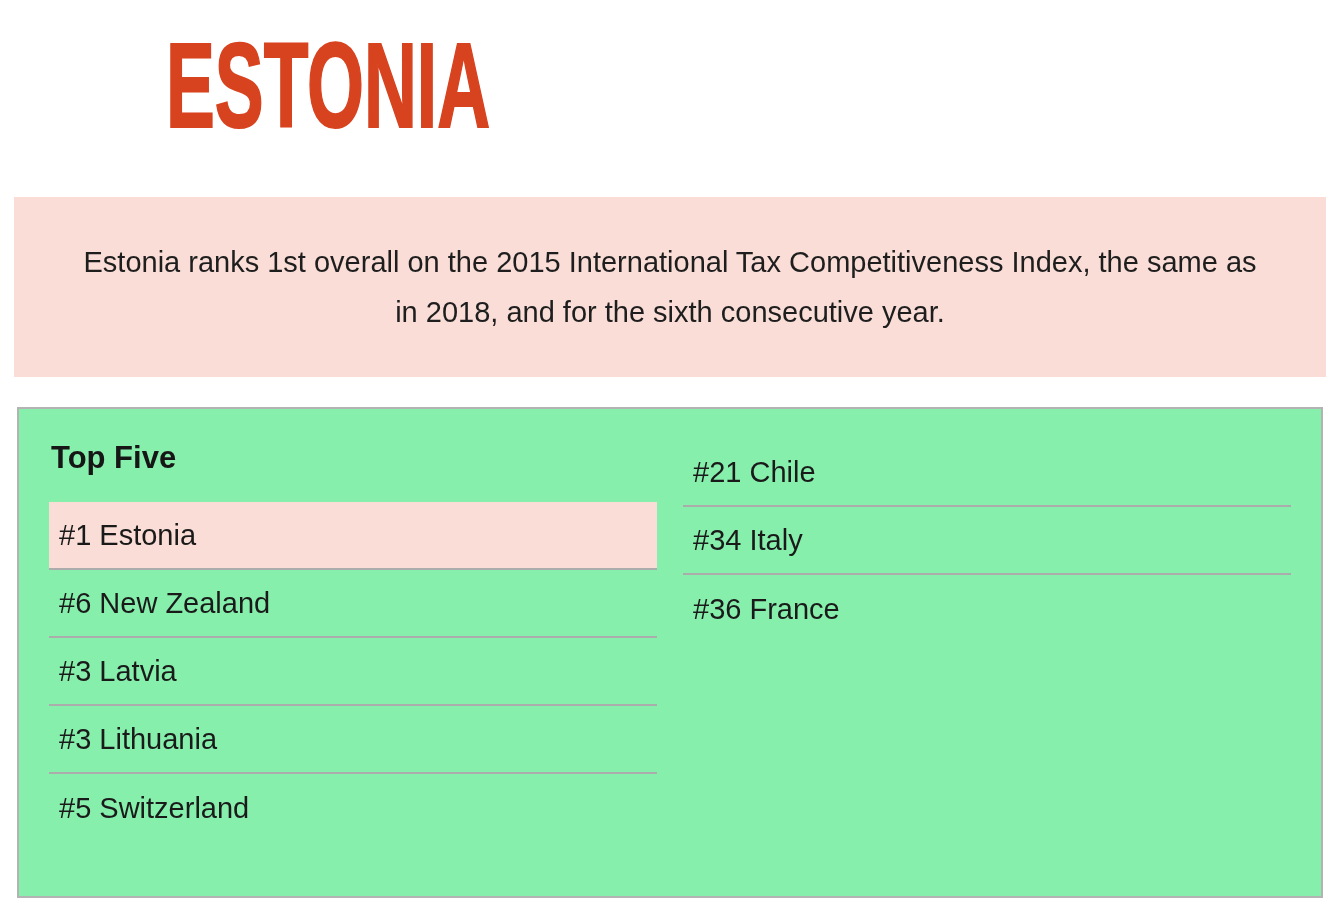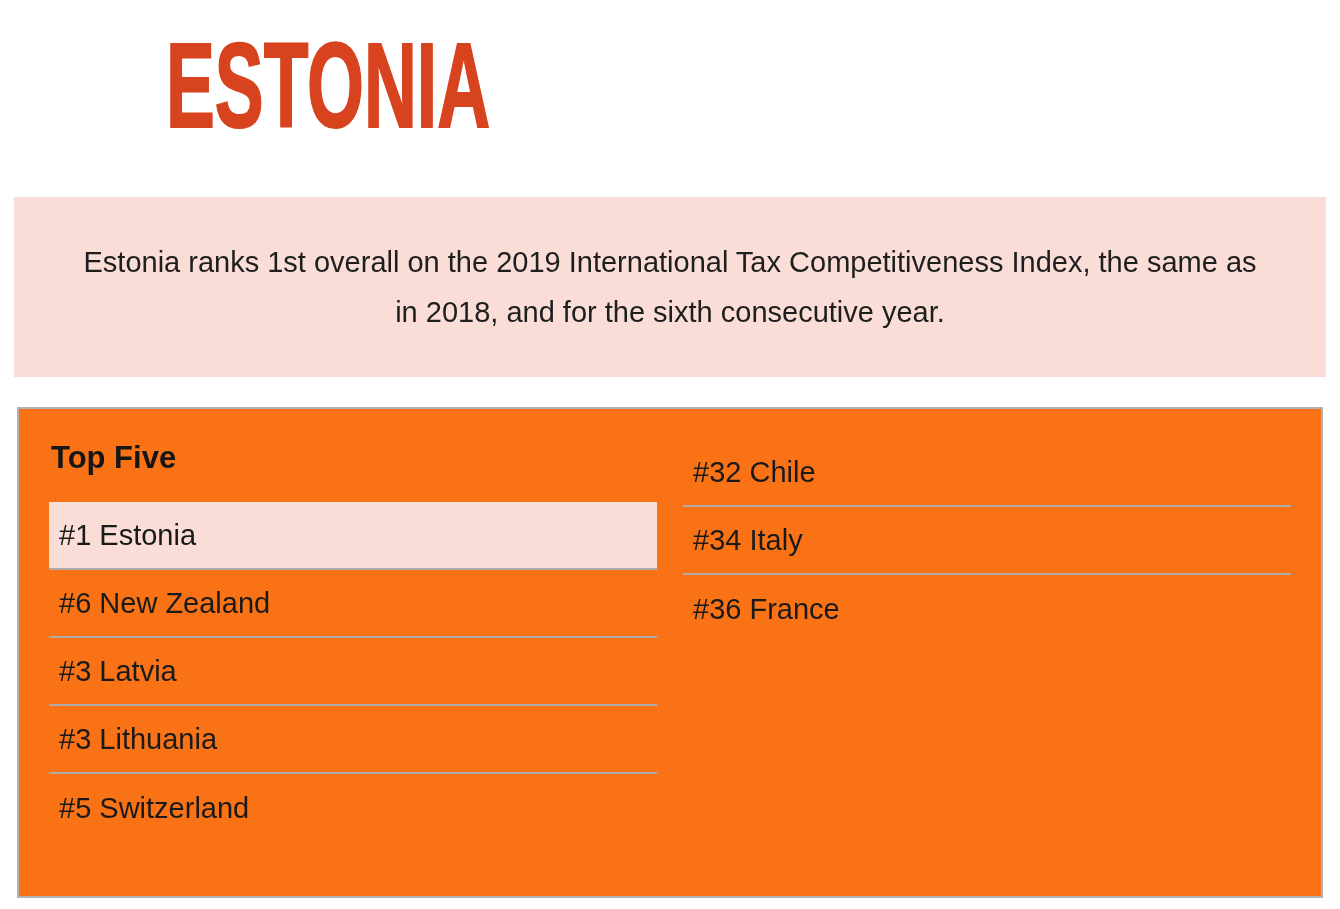--- a/index.html
+++ b/index.html
@@ -40,21 +40,21 @@
     text-align: center;
     font-size: 29px;
     line-height: 50px;
     color: #1e1e1e;
   }
 
   
   .rankings-panel {
     margin: 30px 17px 0 17px;
     border: 2px solid #B3B3B3;
-    background: #f97316;
+    background: #86efac;
     padding: 30px 30px 54px 30px;
     display: grid;
     grid-template-columns: 1fr 1fr;
     column-gap: 26px;
   }
   .rank-col h2 {
     font-size: 31px;
     font-weight: 700;
     line-height: 38px;
     margin: 0 0 25px 2px;
@@ -72,37 +72,37 @@
   }
   .rank-list .rank-row:last-child { border-bottom: none; }
   .rank-row.highlight { background: #F9DDD6; }
 </style>
 </head>
 <body>
 
 <h1 class="page-title">ESTONIA</h1>
 
 <div class="summary-banner">
-  <p>Estonia ranks 1st overall on the 2019 International Tax Competitiveness Index, the same as in 2018, and for the sixth consecutive year.</p>
+  <p>Estonia ranks 1st overall on the 2015 International Tax Competitiveness Index, the same as in 2018, and for the sixth consecutive year.</p>
 </div>
 
 <div class="rankings-panel">
 
   <div class="rank-col">
     <h2>Top Five</h2>
     <ul class="rank-list">
       <li class="rank-row highlight">#1 Estonia</li>
       <li class="rank-row">#6 New Zealand</li>
       <li class="rank-row">#3 Latvia</li>
       <li class="rank-row">#3 Lithuania</li>
       <li class="rank-row">#5 Switzerland</li>
     </ul>
   </div>
 
   <div class="rank-col">
     <ul class="rank-list">
-      <li class="rank-row">#32 Chile</li>
+      <li class="rank-row">#21 Chile</li>
       <li class="rank-row">#34 Italy</li>
       <li class="rank-row">#36 France</li>
     </ul>
   </div>
 
 </div>
 
 </body></html>

